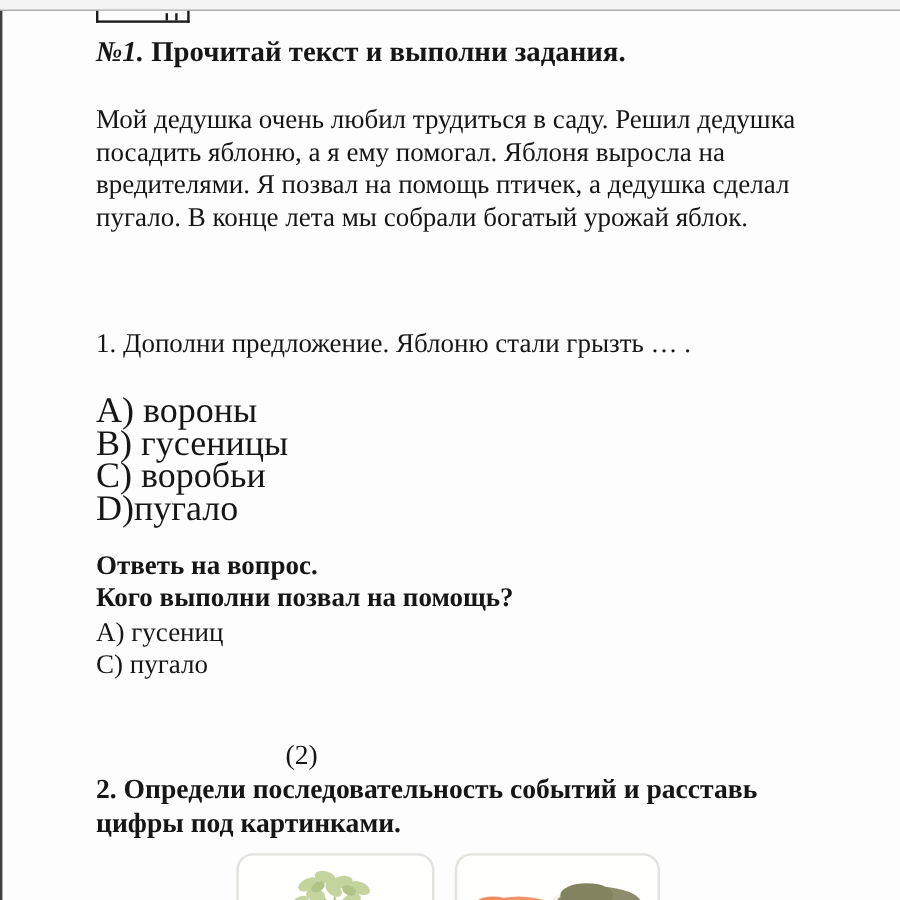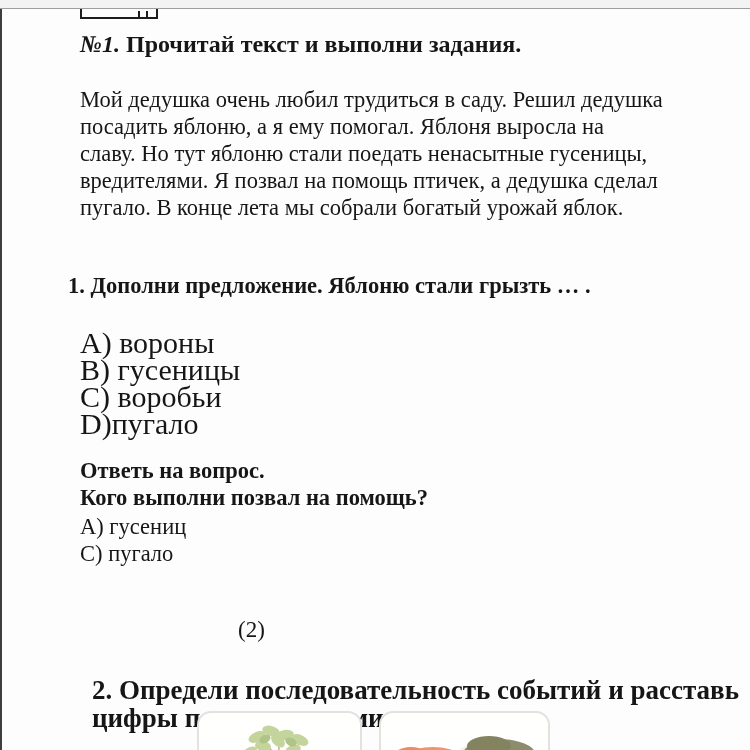--- a/index.html
+++ b/index.html
@@ -38,22 +38,22 @@
     font-size: 24px; font-weight: bold; white-space: nowrap; text-align: center;
   }
   .doc-title .num { font-style: italic; }
 
   .passage {
     position: absolute; left: 80px; top: 86px;
     font-size: 22.5px; line-height: 27px; white-space: nowrap;
   }
 
   .q1-heading {
-    position: absolute; left: 68px; top: 273px;
-    font-size: 22.5px; font-weight: bold; white-space: nowrap;
+    position: absolute; left: 80px; top: 273px;
+    font-size: 22.5px; font-weight: normal; white-space: nowrap;
   }
 
   .options-1 {
     position: absolute; left: 80px; top: 329px;
     font-size: 30px; line-height: 27px; white-space: nowrap;
   }
 
   .q1b-headings {
     position: absolute; left: 80px; top: 457px;
     font-size: 22.5px; font-weight: bold; line-height: 27px; white-space: nowrap;
@@ -63,22 +63,22 @@
     position: absolute; left: 80px; top: 513px;
     font-size: 22.5px; line-height: 27px; white-space: nowrap;
   }
 
   .score-label {
     position: absolute; left: 238px; top: 617px;
     font-size: 23px;
   }
 
   .q2-heading {
-    position: absolute; left: 92px; top: 644px;
-    font-size: 27px; font-weight: bold; line-height: 28px; white-space: nowrap; margin-top: 32px;
+    position: absolute; left: 80px; top: 644px;
+    font-size: 23px; font-weight: bold; line-height: 28px; white-space: nowrap;
   }
 
   .picture-card {
     position: absolute; top: 711px; height: 70px;
     background: #fffffe;
     border: 2px solid #e3e2de;
     border-radius: 14px;
     overflow: hidden;
   }
   .card-1 { left: 197px; width: 161px; }
@@ -96,21 +96,20 @@
   <div class="tick tick-2"></div>
 </div>
 
 <div class="doc-title">
   <span class="num">№1.</span><span> Прочитай текст и выполни задания.</span>
 </div>
 
 <div class="passage">
   <div>Мой дедушка очень любил трудиться в саду. Решил дедушка</div>
   <div>посадить яблоню, а я ему помогал. Яблоня выросла на</div>
-  <div>славу. Но тут яблоню стали поедать ненасытные гусеницы,</div>
   <div>вредителями. Я позвал на помощь птичек, а дедушка сделал</div>
   <div>пугало. В конце лета мы собрали богатый урожай яблок.</div>
 </div>
 
 <div class="q1-heading">1. Дополни предложение. Яблоню стали грызть … .</div>
 
 <div class="options-1">
   <div>А) вороны</div>
   <div>В) гусеницы</div>
   <div>С) воробьи</div>

